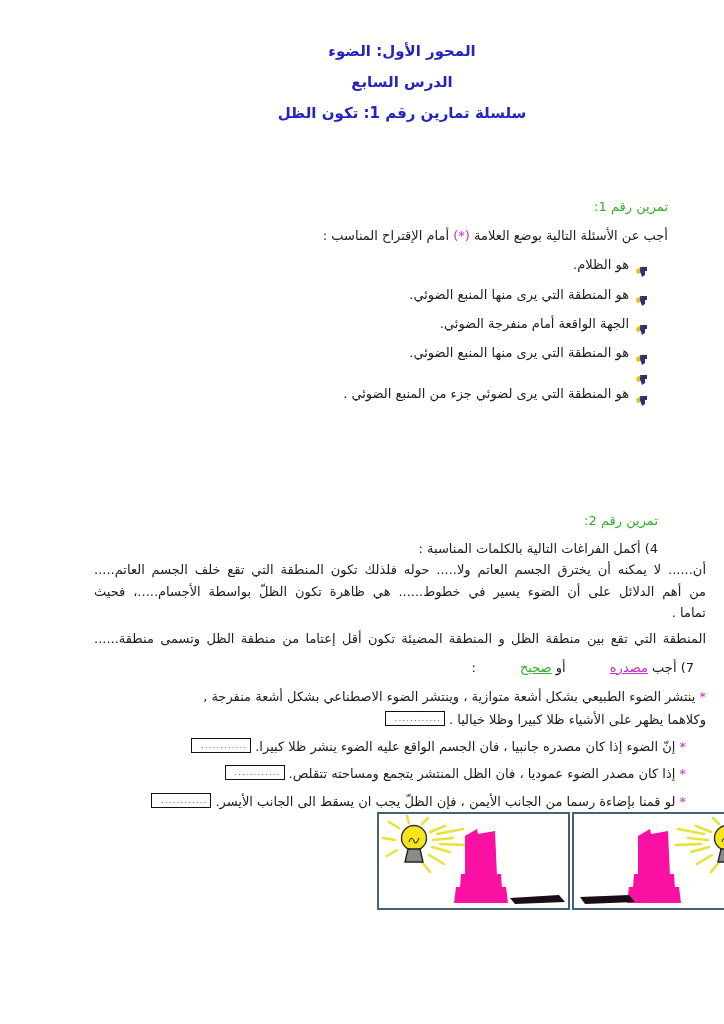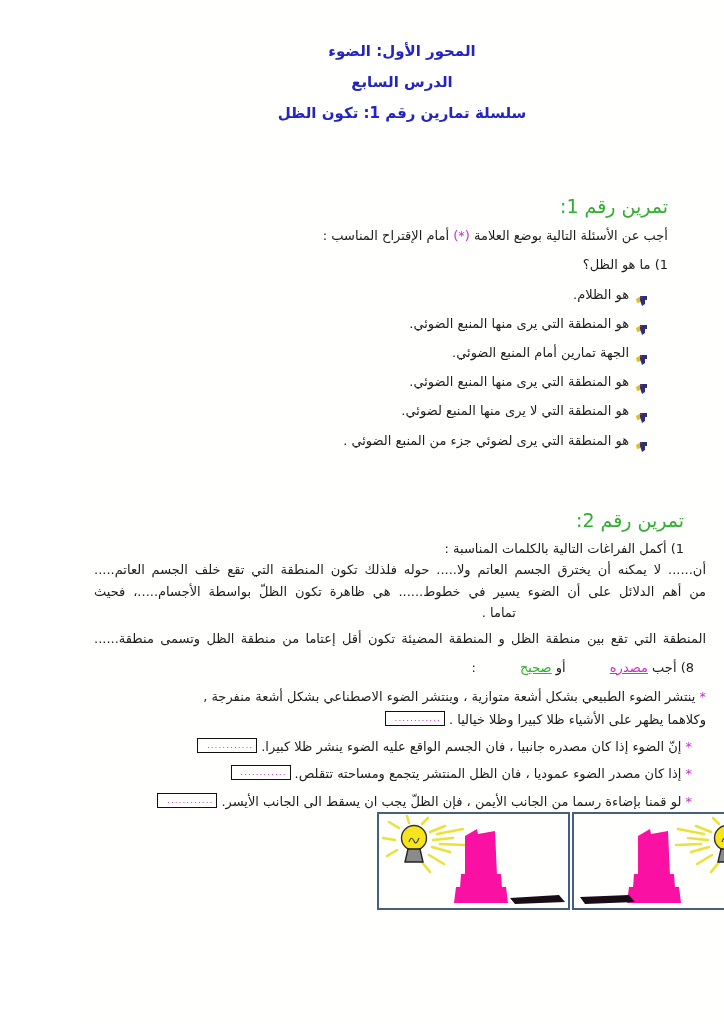--- a/index.html
+++ b/index.html
@@ -9,25 +9,25 @@
   }
   
   .title-block{position:absolute;top:36px;left:0;right:0;text-align:center;
     color:#2424c0;font-weight:bold;font-size:15px;line-height:31px;}
   
   .ex1{position:absolute;top:192px;right:56px;left:30px;font-size:13px;line-height:29.2px;text-align:right;}
   .ex2{position:absolute;top:510px;right:18px;left:14px;font-size:13px;line-height:21.5px;text-align:right;}
   .green{color:#2fae2f;}
   .magenta{color:#c633c6;}
   .u{text-decoration:underline;margin-left:40px;}
-  .hdr{font-size:19px;}
-  .indent38{margin-right:22px;}
+  .hdr{font-size:13px;}
+  .indent38{margin-right:48px;}
   .indent12{margin-right:12px;}
-  .indent10{margin-right:14px;}
-  .tamama{margin-right:190px;}
+  .indent10{margin-right:20px;}
+  .tamama{}
   .just{text-align:justify;text-align-last:justify;}
   .opt{display:flex;align-items:center;gap:7px;padding-right:20px;}
   .bullet{flex:0 0 auto;display:inline-block;width:12px;height:12px;}
   .mt4{margin-top:4px;} .mt6{margin-top:6px;} .mt8{margin-top:8px;} .mt3{margin-top:3px;}
   .stmt{line-height:23.5px;}
   .ansbox{display:inline-block;border:1.5px solid #111;height:13px;min-width:52px;
     padding:0 3px;margin-right:4px;vertical-align:-2px;line-height:12px;
     font-size:9px;letter-spacing:1px;color:#c633c6;overflow:hidden;white-space:nowrap;}
   
   .figure{position:absolute;top:812px;width:189px;height:94px;border:2px solid #44607c;background:#fffffe;}
@@ -43,21 +43,20 @@
     <div>المحور الأول: الضوء</div>
     <div>الدرس السابع</div>
     <div>سلسلة تمارين رقم 1: تكون الظل</div>
   </div>
 
   <section class="ex1">
     <div class="green hdr">تمرين رقم 1:</div>
     <div>
       <span>أجب عن الأسئلة التالية بوضع العلامة </span><span class="magenta">(*)</span><span> أمام الإقتراح المناسب :</span>
     </div>
-    <div>1)‎ ما هو الظل؟</div>
 
     <div class="opt">
       <span class="bullet">
         <svg width="12" height="12" viewBox="0 0 12 12">
             <polygon points="0,4 5,1 5,7 1,8" fill="#dfc21f"></polygon>
             <polygon points="4,1 11,1 11,5 9,5 9,9 6,11 4,5" fill="#2e2e7a"></polygon>
             <circle cx="5" cy="2.2" r="1" fill="#b03030"></circle>
           </svg>
       </span>
       <span>هو الظلام.</span>
@@ -73,21 +72,21 @@
       <span>هو المنطقة التي يرى منها المنبع الضوئي.</span>
     </div>
     <div class="opt">
       <span class="bullet">
         <svg width="12" height="12" viewBox="0 0 12 12">
             <polygon points="0,4 5,1 5,7 1,8" fill="#dfc21f"></polygon>
             <polygon points="4,1 11,1 11,5 9,5 9,9 6,11 4,5" fill="#2e2e7a"></polygon>
             <circle cx="5" cy="2.2" r="1" fill="#b03030"></circle>
           </svg>
       </span>
-      <span>الجهة تمارين أمام المنبع الضوئي.</span>
+      <span>الجهة الواقعة أمام منفرجة الضوئي.</span>
     </div>
 
 
     <div class="opt">
       <span class="bullet">
         <svg width="12" height="12" viewBox="0 0 12 12">
             <polygon points="0,4 5,1 5,7 1,8" fill="#dfc21f"></polygon>
             <polygon points="4,1 11,1 11,5 9,5 9,9 6,11 4,5" fill="#2e2e7a"></polygon>
             <circle cx="5" cy="2.2" r="1" fill="#b03030"></circle>
           </svg>
@@ -95,45 +94,44 @@
       <span>هو المنطقة التي يرى منها المنبع الضوئي.</span>
     </div>
     <div class="opt">
       <span class="bullet">
         <svg width="12" height="12" viewBox="0 0 12 12">
             <polygon points="0,4 5,1 5,7 1,8" fill="#dfc21f"></polygon>
             <polygon points="4,1 11,1 11,5 9,5 9,9 6,11 4,5" fill="#2e2e7a"></polygon>
             <circle cx="5" cy="2.2" r="1" fill="#b03030"></circle>
           </svg>
       </span>
-      <span>هو المنطقة التي لا يرى منها المنبع لضوئي.</span>
     </div>
     <div class="opt">
       <span class="bullet">
         <svg width="12" height="12" viewBox="0 0 12 12">
             <polygon points="0,4 5,1 5,7 1,8" fill="#dfc21f"></polygon>
             <polygon points="4,1 11,1 11,5 9,5 9,9 6,11 4,5" fill="#2e2e7a"></polygon>
             <circle cx="5" cy="2.2" r="1" fill="#b03030"></circle>
           </svg>
       </span>
       <span>هو المنطقة التي يرى لضوئي جزء من المنبع الضوئي .</span>
     </div>
   </section>
 
   <section class="ex2">
     <div class="green hdr indent38">تمرين رقم 2:</div>
-    <div class="indent38 mt6">1)‎ أكمل الفراغات التالية بالكلمات المناسبة :</div>
+    <div class="indent38 mt6">4)‎ أكمل الفراغات التالية بالكلمات المناسبة :</div>
 
     <div class="just">أن...... لا يمكنه أن يخترق الجسم العاتم ولا..... حوله فلذلك تكون المنطقة التي تقع خلف الجسم العاتم.....</div>
     <div class="just">من أهم الدلائل على أن الضوء يسير في خطوط...... هي ظاهرة تكون الظلّ بواسطة الأجسام.....، فحيث</div>
     <div class="tamama">تماما .</div>
     <div class="just mt4">المنطقة التي تقع بين منطقة الظل و المنطقة المضيئة تكون أقل إعتاما من منطقة الظل وتسمى منطقة......</div>
 
     <div class="indent12 mt8">
-      <span>8)‎ أجب </span><span class="magenta u">مصدره</span><span> أو </span><span class="green u">صحيح</span><span> :</span>
+      <span>7)‎ أجب </span><span class="magenta u">مصدره</span><span> أو </span><span class="green u">صحيح</span><span> :</span>
     </div>
 
     <div class="stmt mt6">
       <span class="magenta">*</span>
       <span>ينتشر الضوء الطبيعي بشكل أشعة متوازية ، وينتشر الضوء الاصطناعي بشكل أشعة منفرجة ,</span>
     </div>
     <div class="stmt">
       <span>وكلاهما يظهر على الأشياء ظلا كبيرا وظلا خياليا .</span><span class="ansbox">............</span>
     </div>
 

